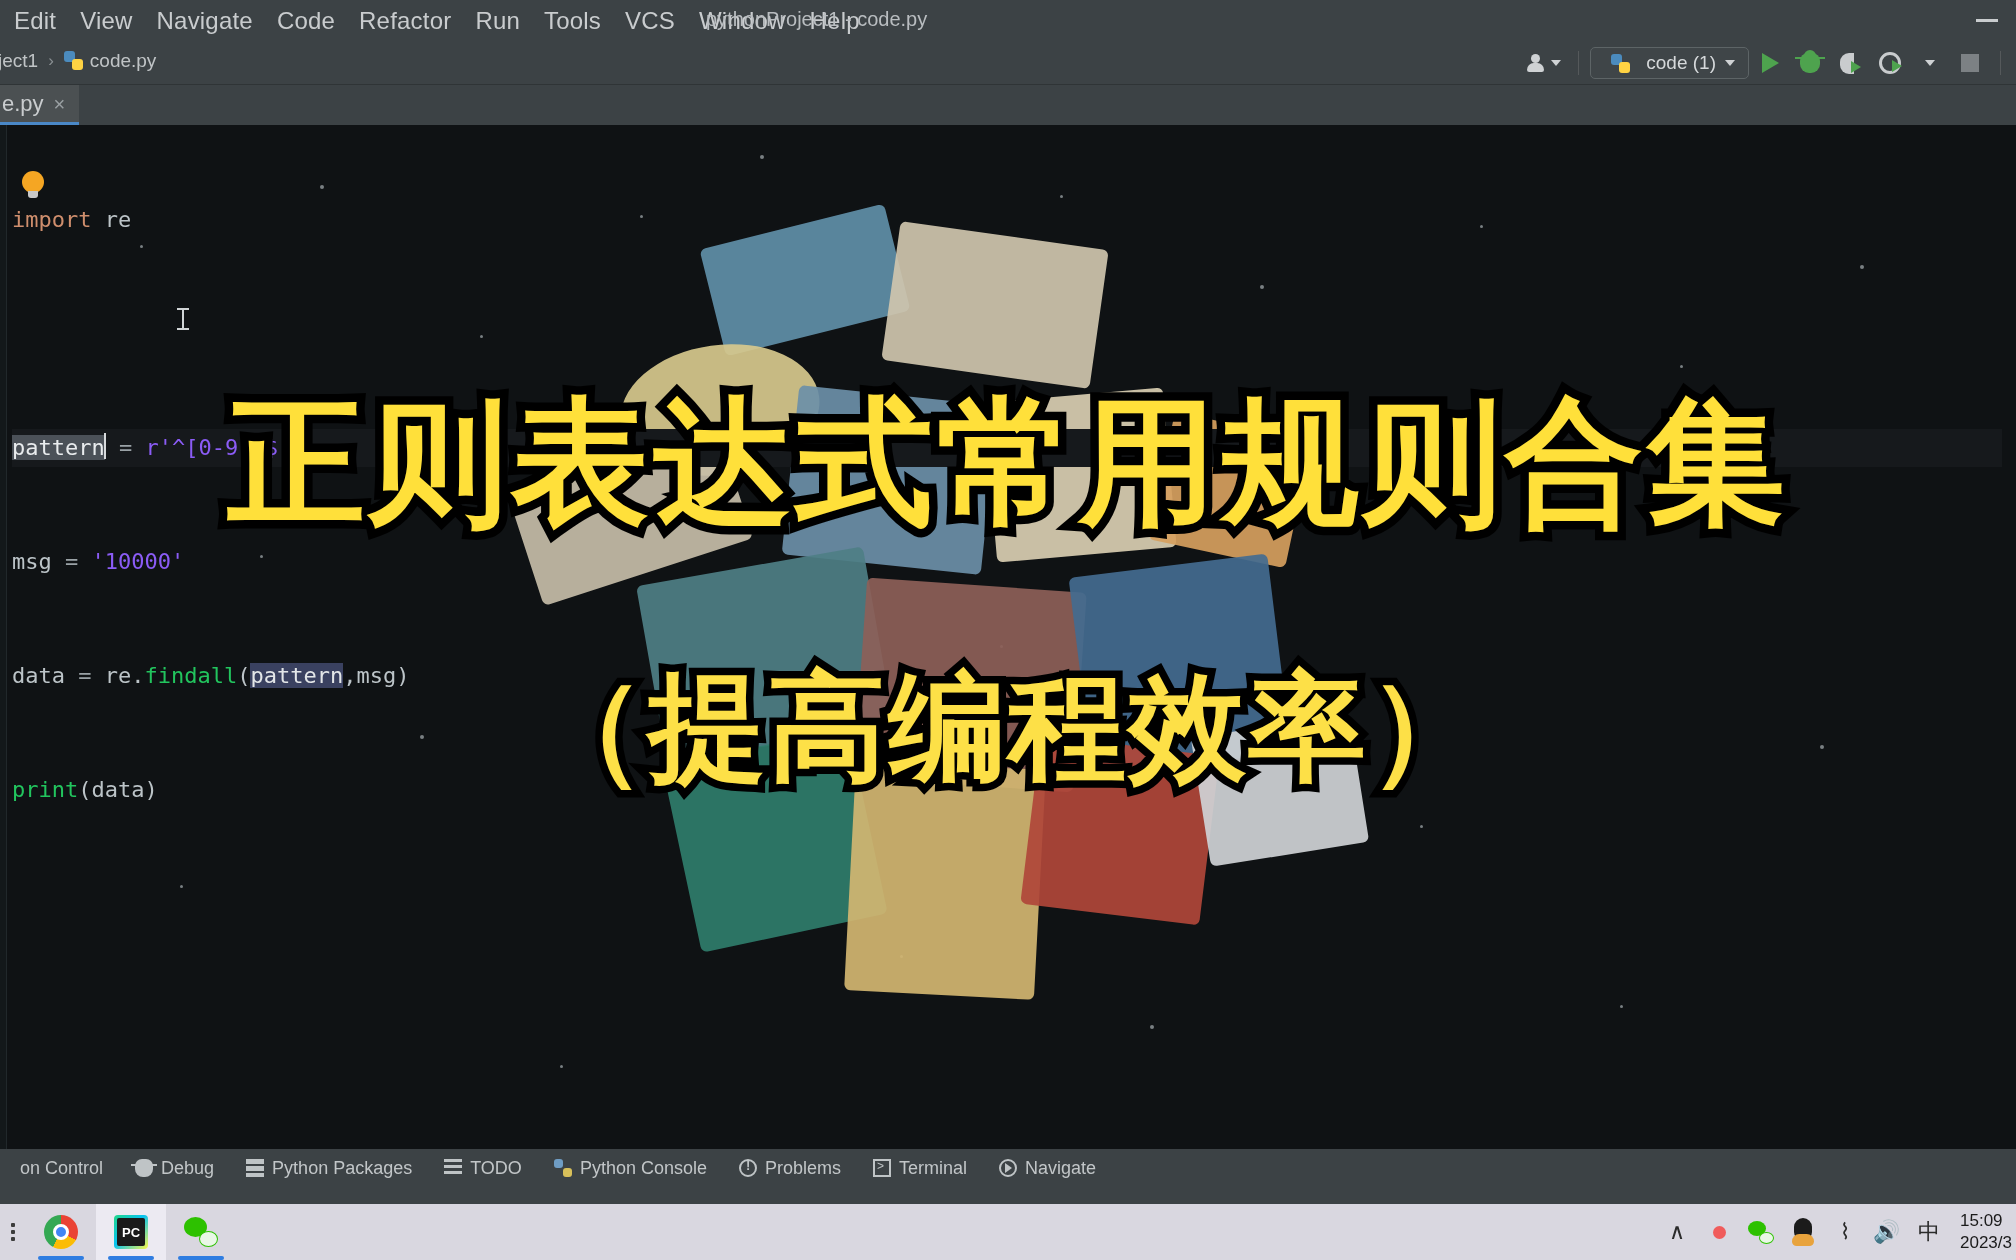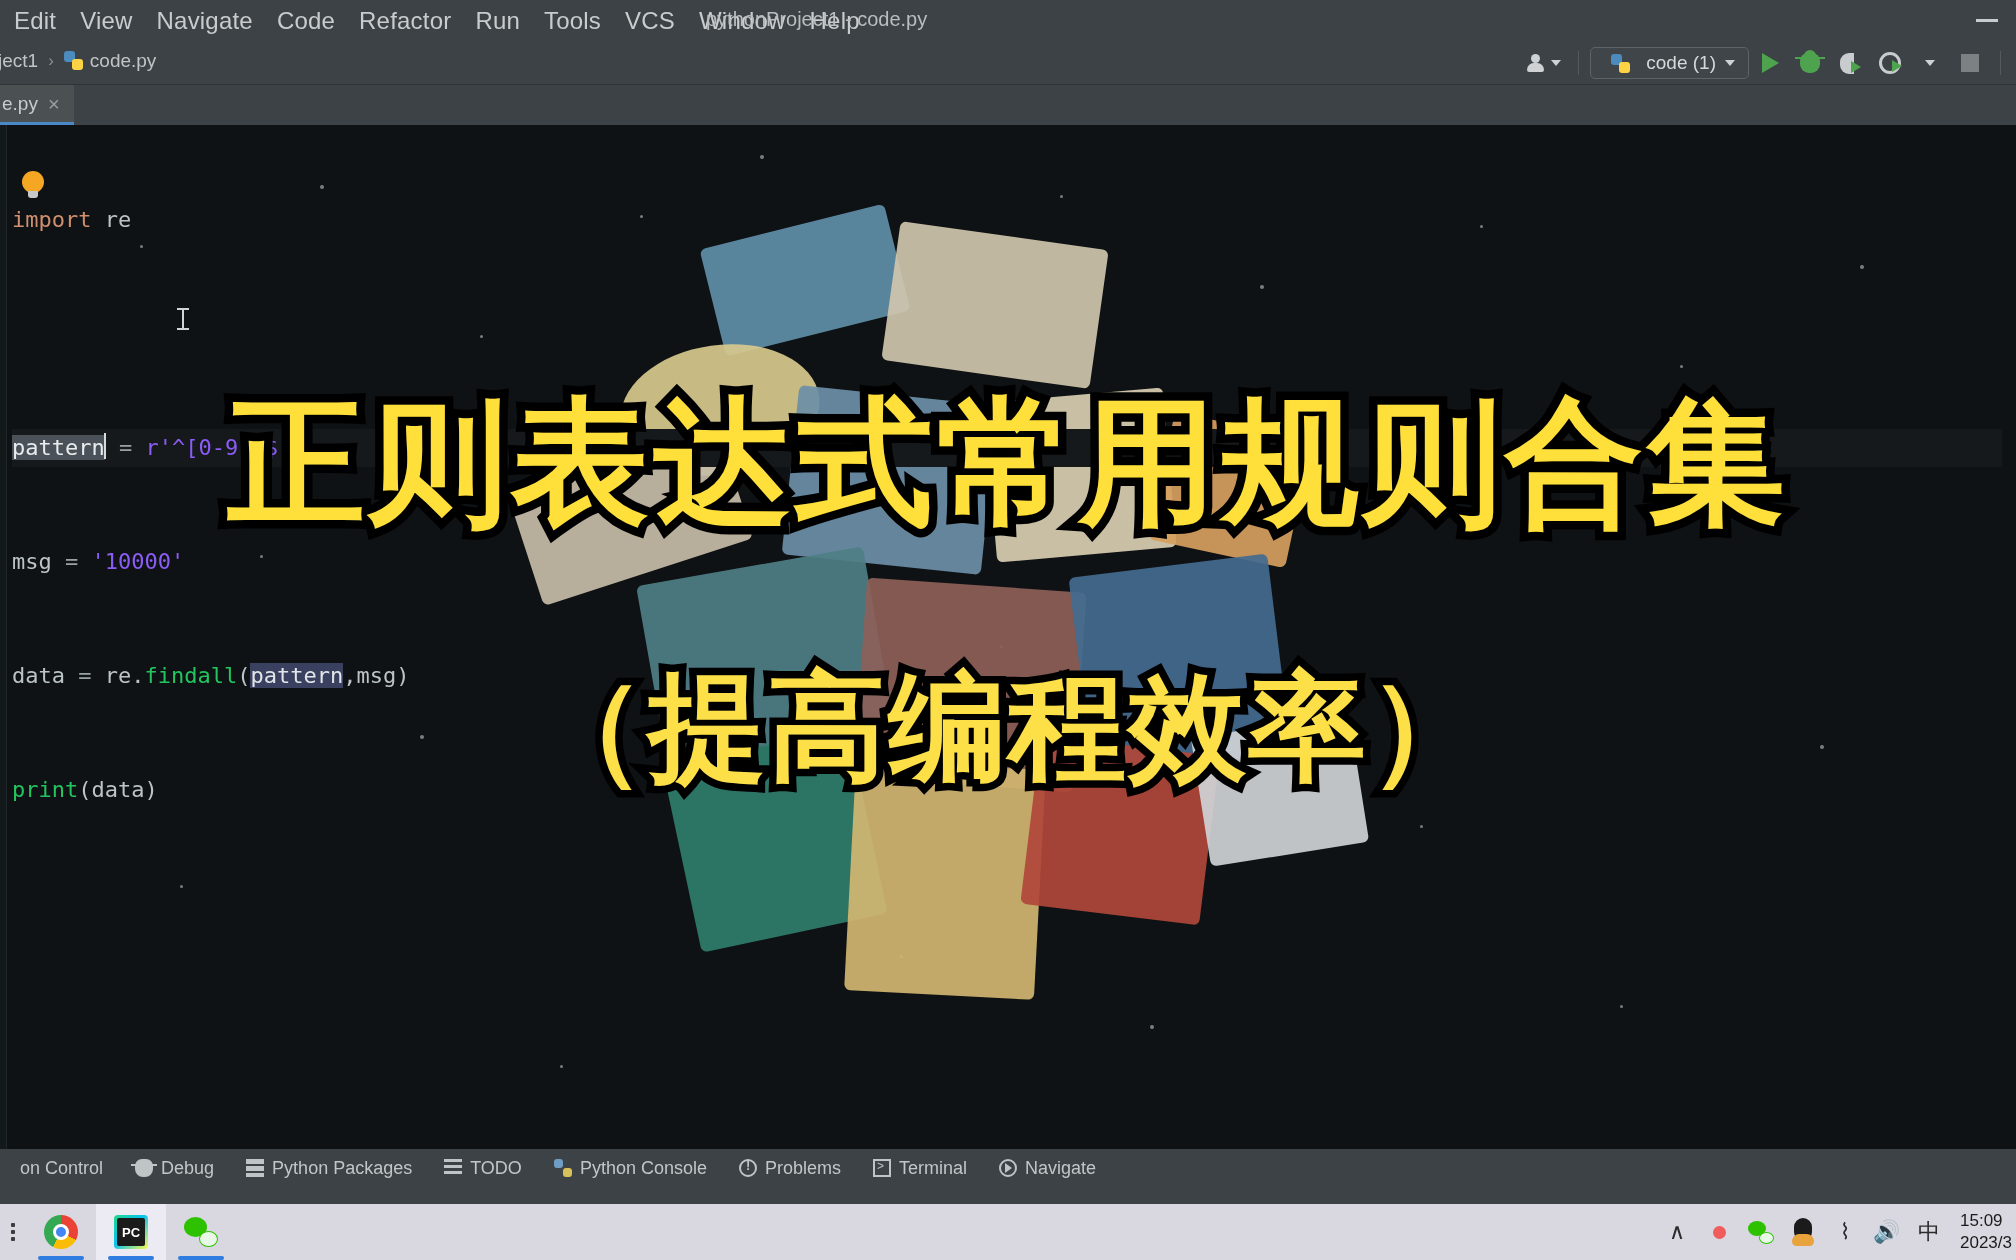--- a/index.html
+++ b/index.html
@@ -126,21 +126,21 @@
   .tabbar {
     position: absolute; left: 0; top: 85px; width: 2016px; height: 40px;
     background: #3c4245;
   }
   .tab {
     position: absolute; left: -14px; top: 0; height: 40px;
     display: flex; align-items: center; gap: 10px;
     background: #4b5052; padding: 0 14px 0 16px;
     border-bottom: 3px solid #4a88c7;
   }
-  .tab .t-label { color: #c9ccce; font-size: 19px; white-space: nowrap; }
+  .tab .t-label { color: #c9ccce; font-size: 22px; white-space: nowrap; }
   .tab-close { color: #9aa0a3; font-size: 20px; line-height: 1; }
 
   
   .editor {
     position: absolute; left: 0; top: 125px; width: 2016px; height: 1024px;
     background: #0f1214; overflow: hidden;
   }
   
   .art { position: absolute; inset: 0; }
   .stars { position: absolute; inset: 0; }

